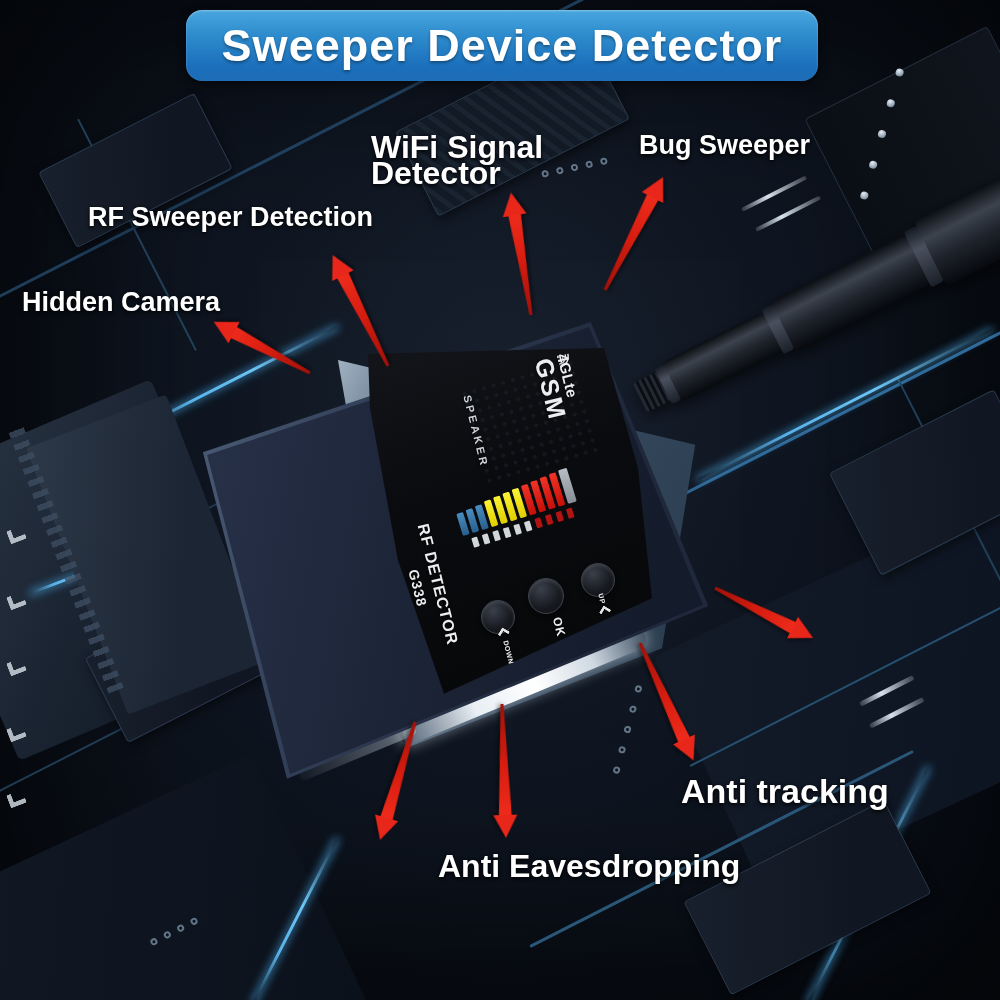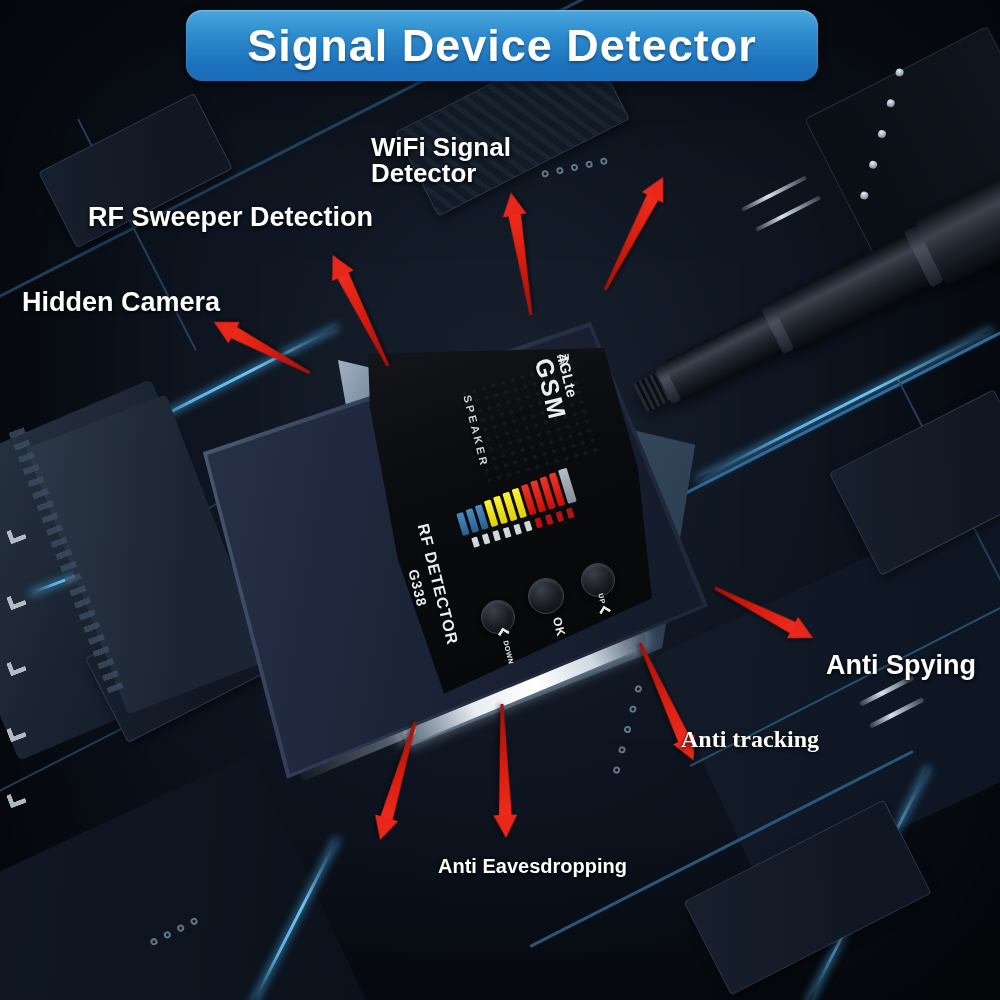--- a/index.html
+++ b/index.html
@@ -160,27 +160,27 @@
   .ar4{left:605px;top:278px;width:127px;transform:rotate(-62.8deg);} .ar4 .shaft{width:107px;}
   .ar5{left:715px;top:576px;width:110px;transform:rotate(27deg);}    .ar5 .shaft{width:90px;}
   .ar6{left:640px;top:631px;width:129px;transform:rotate(65.5deg);}  .ar6 .shaft{width:109px;}
   .ar7{left:502px;top:692px;width:134px;transform:rotate(88.3deg);}  .ar7 .shaft{width:114px;}
   .ar8{left:415px;top:710px;width:123px;transform:rotate(106.5deg);} .ar8 .shaft{width:103px;}
 
   
   .lbl{color:#fff;font-weight:bold;font-size:27px;line-height:29px;
     text-shadow:0 2px 4px rgba(0,0,0,.85),0 0 2px rgba(0,0,0,.6);white-space:nowrap;}
   .lbl-rf{left:88px;top:203px;}
-  .lbl-wifi{left:371px;top:134px;font-size:26px;line-height:26px;}
+  .lbl-wifi{left:371px;top:134px;font-size:32px;line-height:26px;}
   .lbl-bug{left:639px;top:131px;}
   .lbl-hidden{left:22px;top:288px;}
   .lbl-spy{left:826px;top:651px;}
-  .lbl-track{left:681px;top:725px;font-size:24px;font-family:Liberation Serif, serif;}
+  .lbl-track{left:681px;top:777px;font-size:34px;}
   .lbl-priv{left:168px;top:852px;font-size:28px;}
-  .lbl-eaves{left:438px;top:852px;font-size:20px;}
+  .lbl-eaves{left:438px;top:852px;font-size:32px;}
   .lbl span{position:static;display:block;}
 
   
   .banner{left:186px;top:10px;width:632px;height:71px;border-radius:16px;
     background:linear-gradient(180deg,#49a6de 0%,#2e8ccd 35%,#1b6fbb 80%,#1d6db6 100%);
     box-shadow:0 3px 10px rgba(0,0,0,.5), inset 0 1px 2px rgba(255,255,255,.35);
     display:flex;align-items:center;justify-content:center;}
   .banner-title{position:static;color:#fff;font-weight:bold;font-size:45px;letter-spacing:1px;
     text-shadow:0 2px 3px rgba(0,0,0,.35);}
 
@@ -372,24 +372,24 @@
   <div class="arrow ar8">
       <div class="shaft"></div>
       <div class="head"></div>
     </div>
 
   <div class="lbl lbl-rf">RF Sweeper Detection</div>
   <div class="lbl lbl-wifi">
     <span>WiFi Signal</span>
     <span>Detector</span>
   </div>
+  <div class="lbl lbl-bug">Bug Sweeper</div>
   <div class="lbl lbl-hidden">
     <span>Hidden Camera</span>
   </div>
-  <div class="lbl lbl-spy">Anti Spying</div>
   <div class="lbl lbl-track">Anti tracking</div>
   <div class="lbl lbl-eaves">Anti Eavesdropping</div>
 
   <div class="banner">
-    <div class="banner-title">Signal Device Detector</div>
+    <div class="banner-title">Sweeper Device Detector</div>
   </div>
 
 </div>
 
 </body></html>

